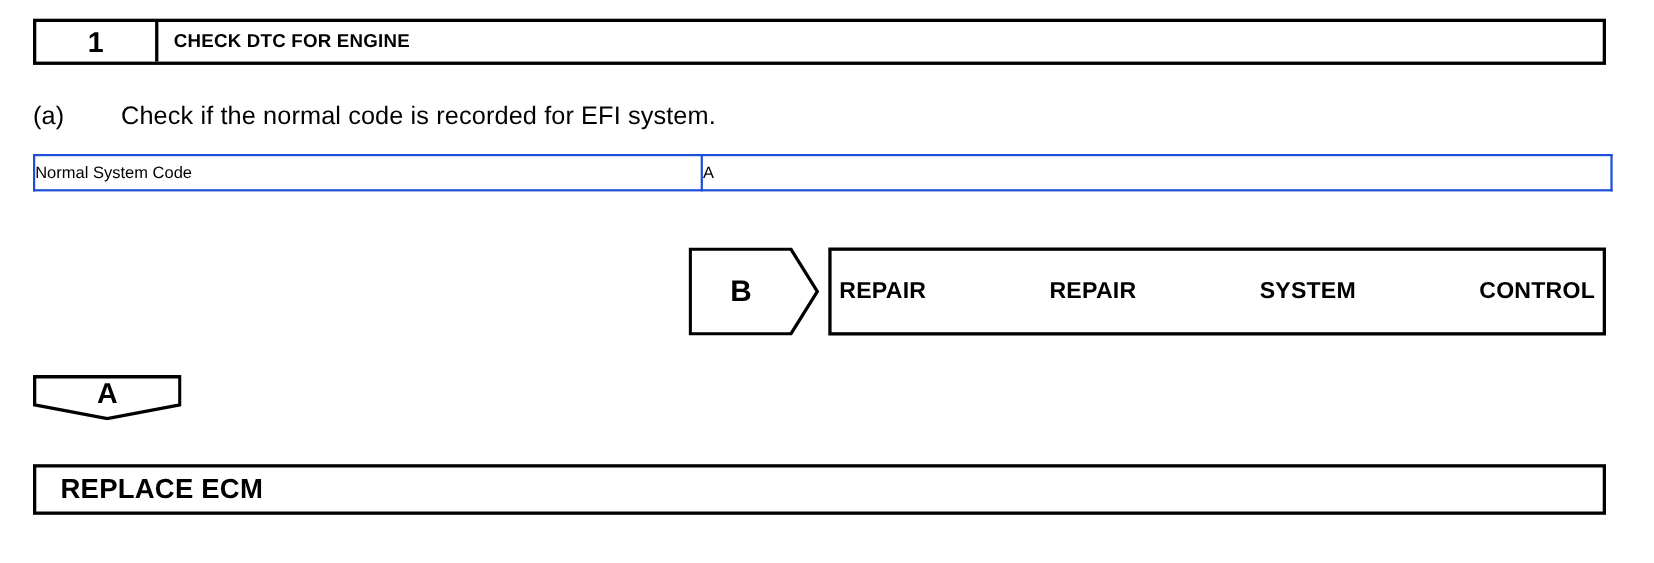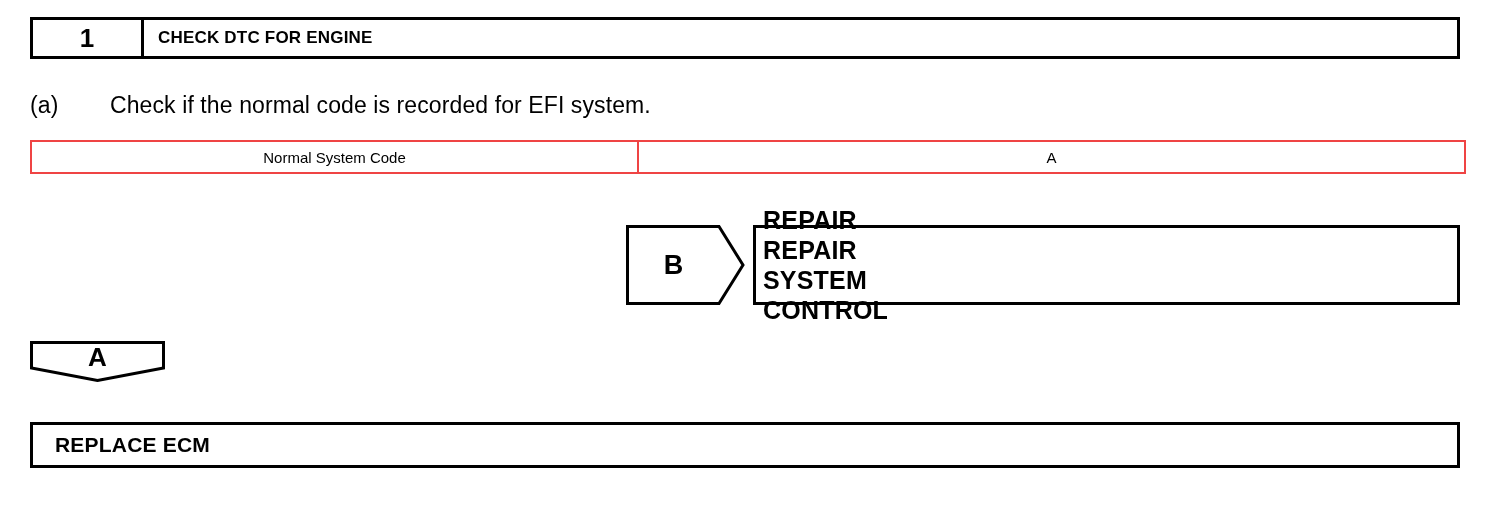--- a/index.html
+++ b/index.html
@@ -71,24 +71,24 @@
   
   .result-table {
     position: absolute;
     left: 30px;
     top: 140px;
     width: 1430px;
     border-collapse: collapse;
     table-layout: fixed;
   }
   .result-table td {
-    border: 2px solid #ef4444;
+    border: 2px solid #1d4ed8;
     height: 30px;
     font-size: 15px;
-    text-align: center;
+    text-align: left;
     vertical-align: middle;
     padding: 0;
     font-family: "Liberation Sans", sans-serif;
   }
   .result-table td.col-condition { width: 605px; }
   .result-table td.col-result { width: 825px; }
 
   
   .branch-row {
     position: absolute;
@@ -128,26 +128,25 @@
     width: 707px;
     height: 80px;
     border: 3px solid #000;
     box-sizing: border-box;
     display: flex;
     flex-direction: column;
     justify-content: center;
     padding: 0 7px;
   }
   .action-line {
-    font-size: 25px;
+    font-size: 21px;
     font-weight: bold;
     line-height: 30px;
     letter-spacing: 0.2px;
     white-space: nowrap;
-    flex-direction: column;
   }
   .action-line.justify {
     display: flex;
     justify-content: space-between;
   }
 
   
   .tag-down {
     position: absolute;
     left: 30px;
@@ -178,21 +177,21 @@
     position: absolute;
     left: 30px;
     top: 422px;
     width: 1430px;
     height: 46px;
     border: 3px solid #000;
     box-sizing: border-box;
     display: flex;
     align-items: center;
     padding-left: 22px;
-    font-size: 21px;
+    font-size: 25px;
     font-weight: bold;
     letter-spacing: 0.2px;
   }
 </style>
 </head>
 <body>
 
 <div class="step-header">
   <div class="step-number-cell">1</div>
   <div class="step-title-cell">CHECK DTC FOR ENGINE</div>

